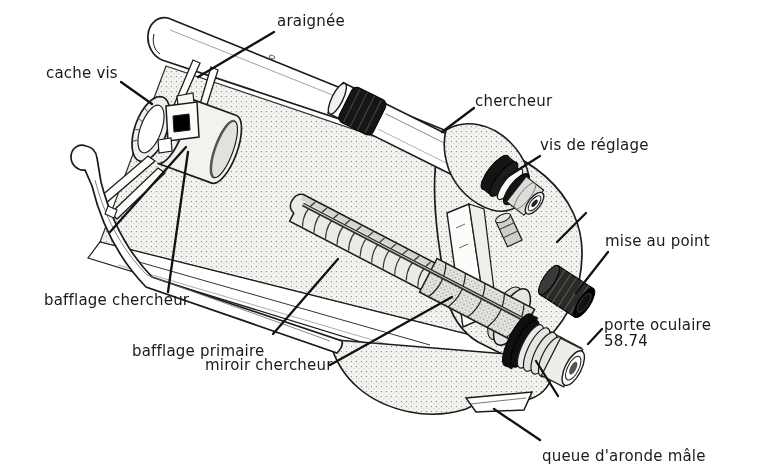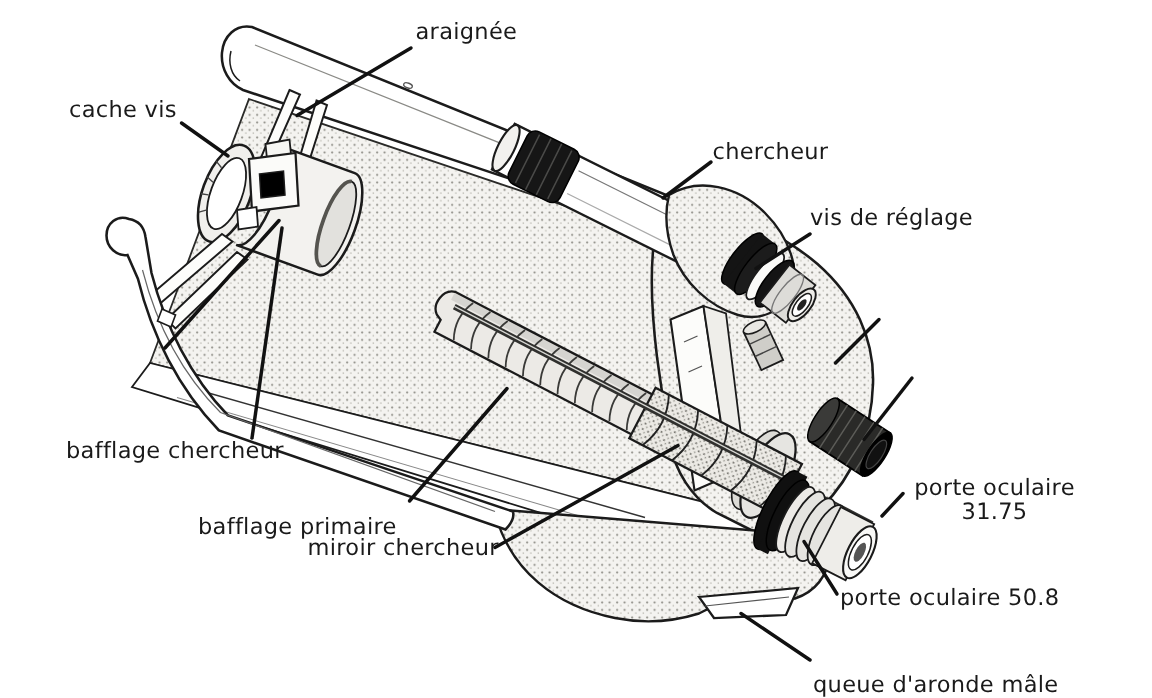--- a/index.html
+++ b/index.html
@@ -1,18 +1,18 @@
 <!DOCTYPE html>
 <html><head>
 <meta charset="utf-8">
 <style>
   html,body{margin:0;padding:0;background:#fff;}
   #stage{
     position:relative;width:768px;height:465px;background:#ffffff;
-    font-family:"DejaVu Sans","Liberation Sans",sans-serif;overflow:hidden;text-align:center;
+    font-family:"DejaVu Sans","Liberation Sans",sans-serif;overflow:hidden;
   }
   #art{position:absolute;left:0;top:0;}
   .lbl{
     position:absolute;font-size:15px;line-height:1.08;color:#1a1a1a;
     white-space:nowrap;letter-spacing:.2px;
   }
   .lbl.wrap{white-space:normal;}
 </style>
 </head>
 <body>
@@ -214,20 +214,20 @@
     <line x1="602" y1="329" x2="588" y2="344"></line>
     <line x1="558" y1="396" x2="536" y2="361"></line>
     <line x1="540" y1="440" x2="494" y2="409"></line>
   </g>
 </svg>
 
 <div class="lbl" style="left:277px;top:13px">araignée</div>
 <div class="lbl" style="left:46px;top:65px">cache vis</div>
 <div class="lbl" style="left:475px;top:93px">chercheur</div>
 <div class="lbl" style="left:540px;top:137px">vis de réglage</div>
+<div class="lbl" style="left:605px;top:233px">mise au point</div>
 <div class="lbl" style="left:44px;top:292px">bafflage chercheur</div>
 <div class="lbl" style="left:132px;top:343px">bafflage primaire</div>
 <div class="lbl" style="left:205px;top:357px">miroir chercheur</div>
-<div class="lbl wrap" style="left:604px;top:317px;width:118px">porte oculaire 31.75</div>
-<div class="lbl" style="left:560px;top:390px">porte oculaire 50.8</div>
+<div class="lbl wrap" style="left:604px;top:317px;width:118px">porte oculaire 58.74</div>
 <div class="lbl" style="left:542px;top:448px">queue d'aronde mâle</div>
 
 </div>
 
 </body></html>

